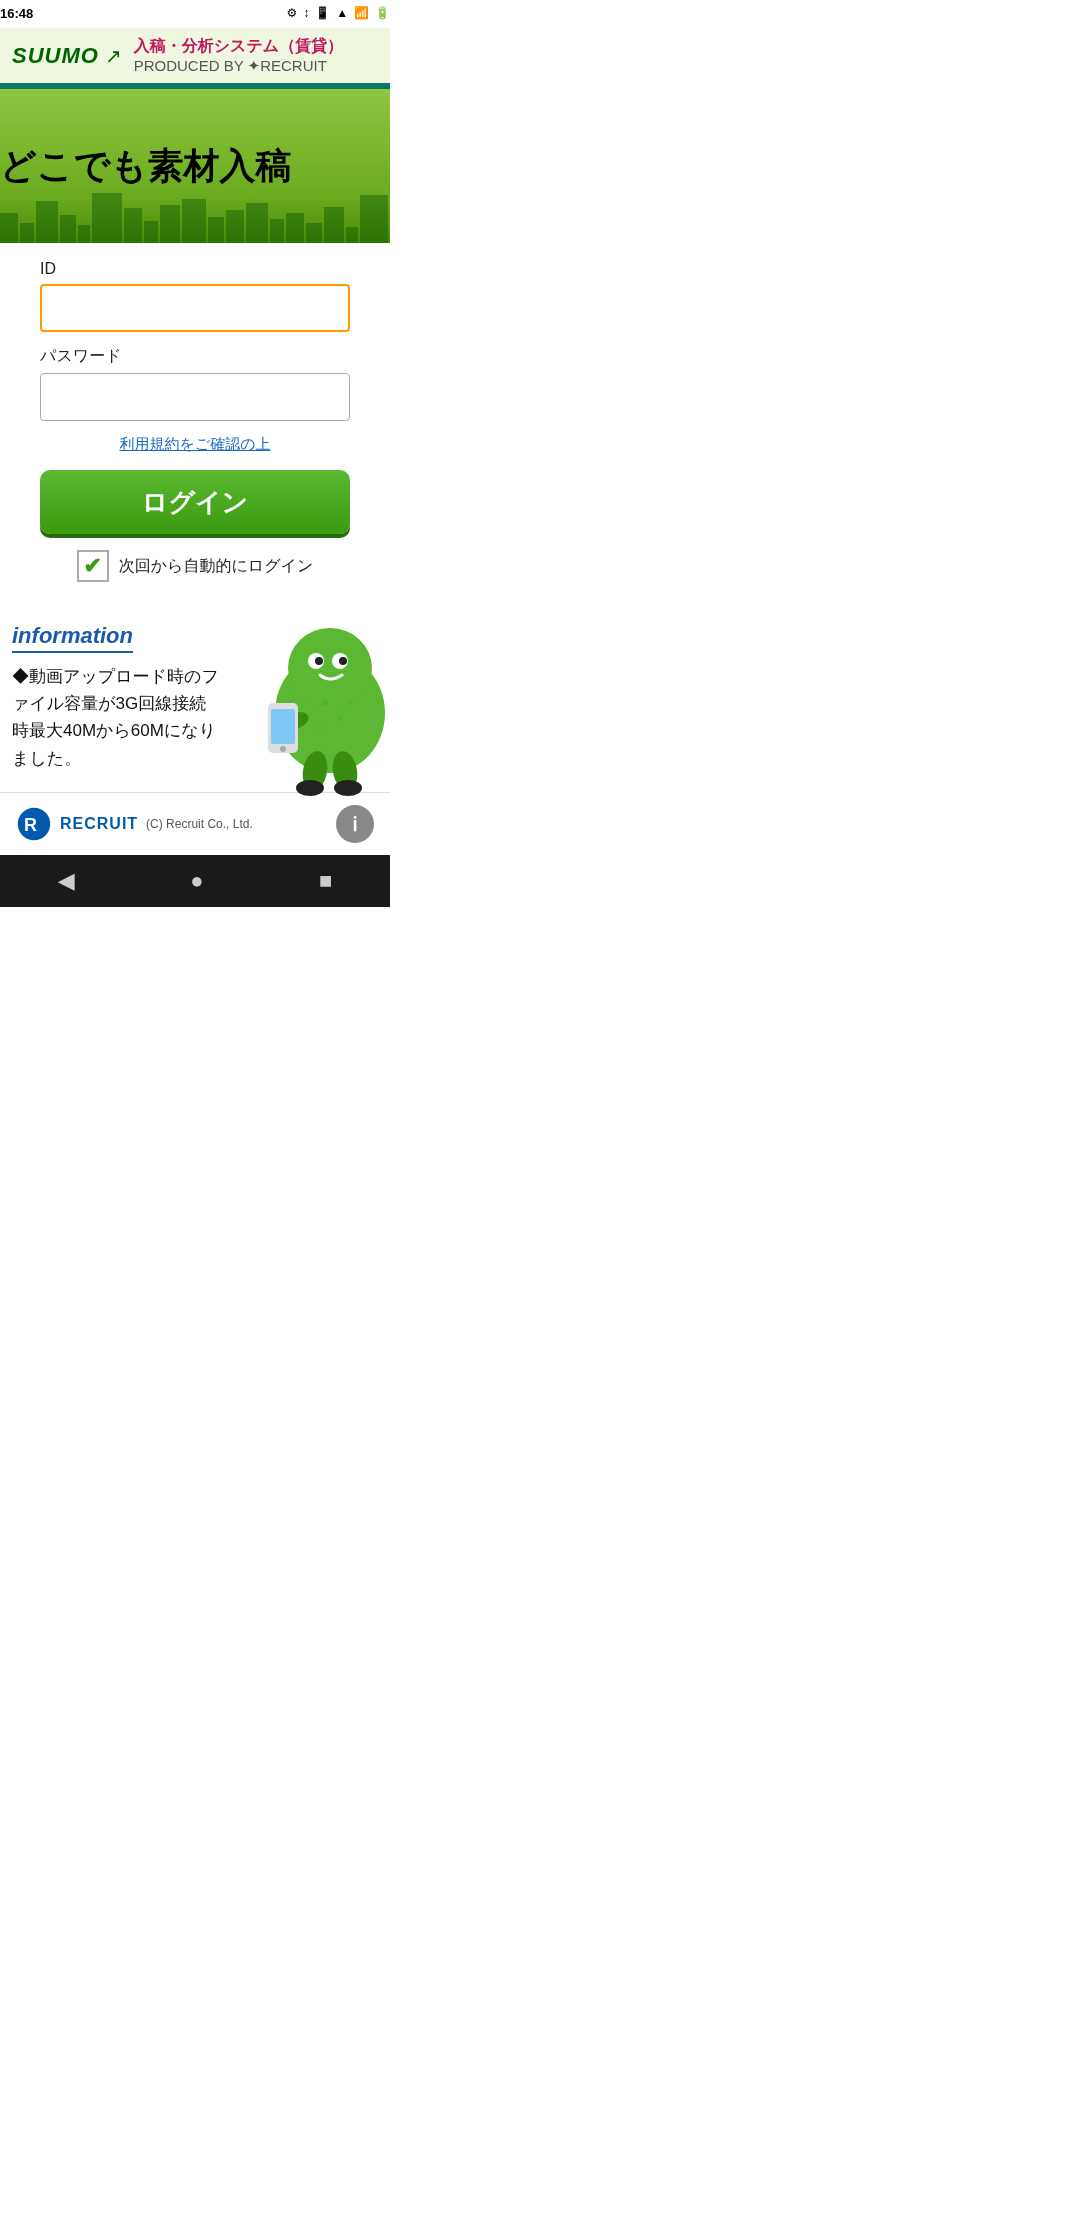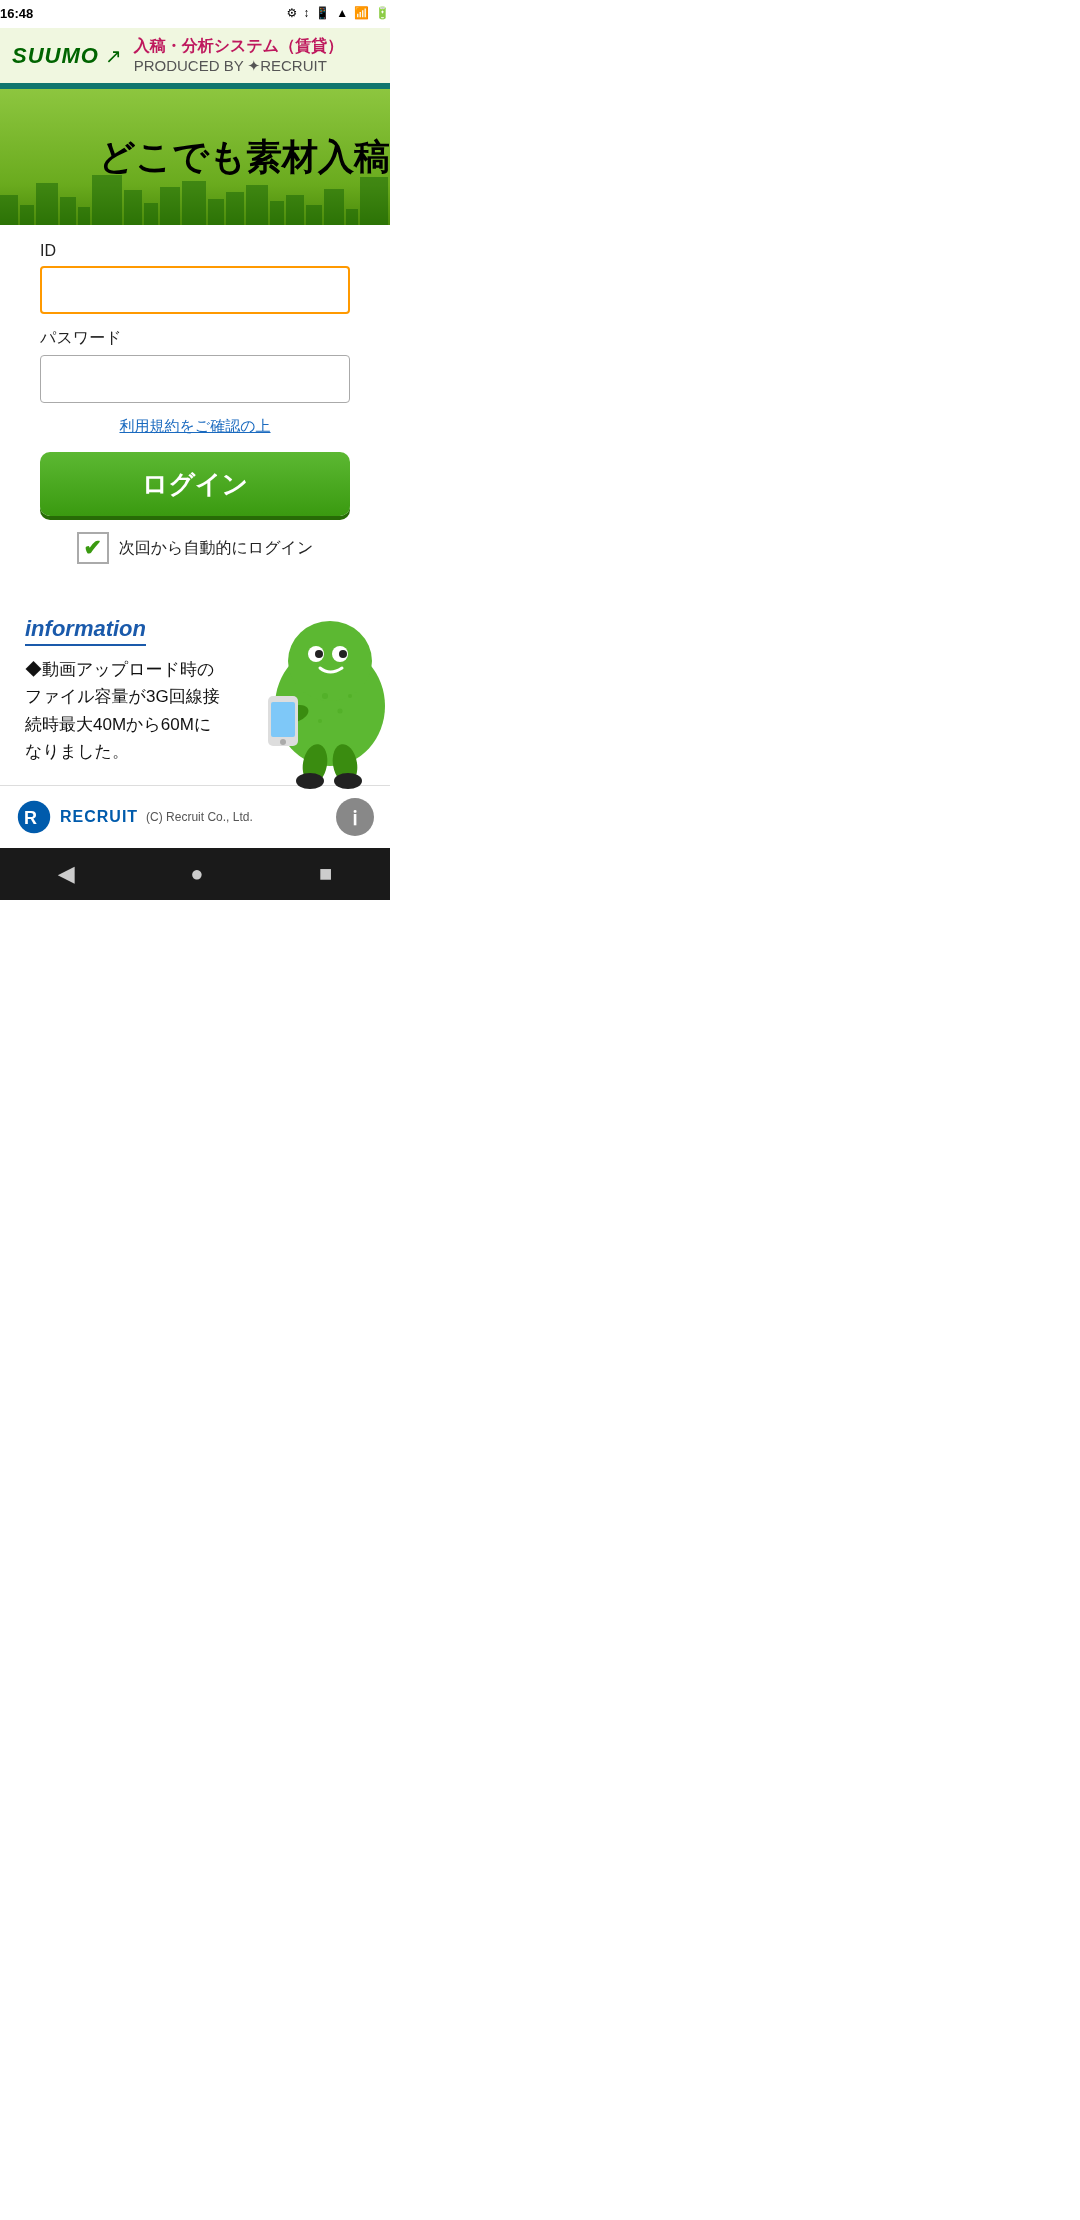--- a/index.html
+++ b/index.html
@@ -71,24 +71,24 @@
       font-weight: bold;
     }
     .recruit-badge {
       font-size: 15px;
       color: #555;
     }
 
     .banner-main {
       background: linear-gradient(180deg, #8dc63f 0%, #6aab1e 70%, #4a8a0a 100%);
       position: relative;
-      height: 136px;
-      display: flex;
-      align-items: center;
-      justify-content: flex-end;
+      height: 154px;
+      display: flex;
+      align-items: center;
+      justify-content: flex-start;
       overflow: hidden;
     }
     .banner-title {
       font-size: 36px;
       font-weight: 900;
       color: #000;
       text-align: center;
       z-index: 2;
       position: relative;
       line-height: 1.2;
@@ -177,21 +177,21 @@
       font-size: 22px;
       font-weight: bold;
     }
     .auto-login-label {
       font-size: 16px;
       color: #222;
     }
 
     
     .info-section {
-      padding: 0 20px 20px 25px;
+      padding: 0 20px 20px 12px;
       position: relative;
     }
     .info-heading {
       font-size: 22px;
       font-weight: 900;
       color: #1a5aab;
       font-style: italic;
       border-bottom: 2px solid #1a5aab;
       display: inline-block;
       margin-bottom: 10px;

